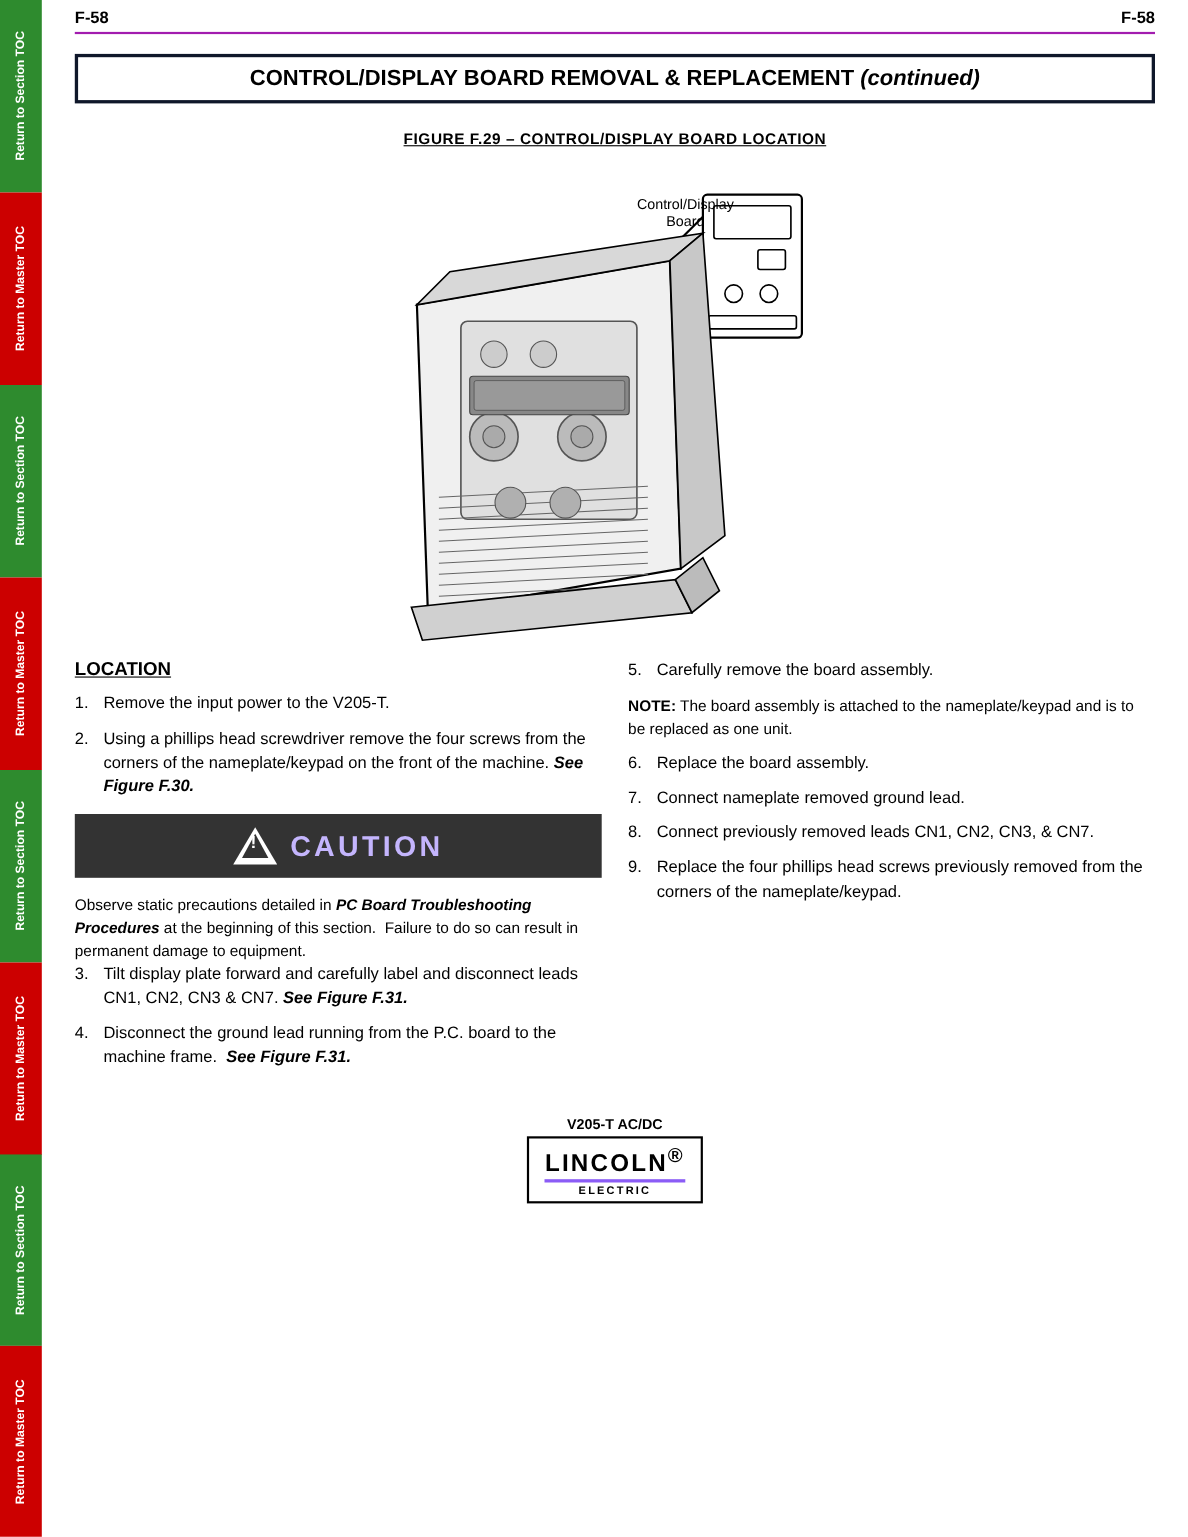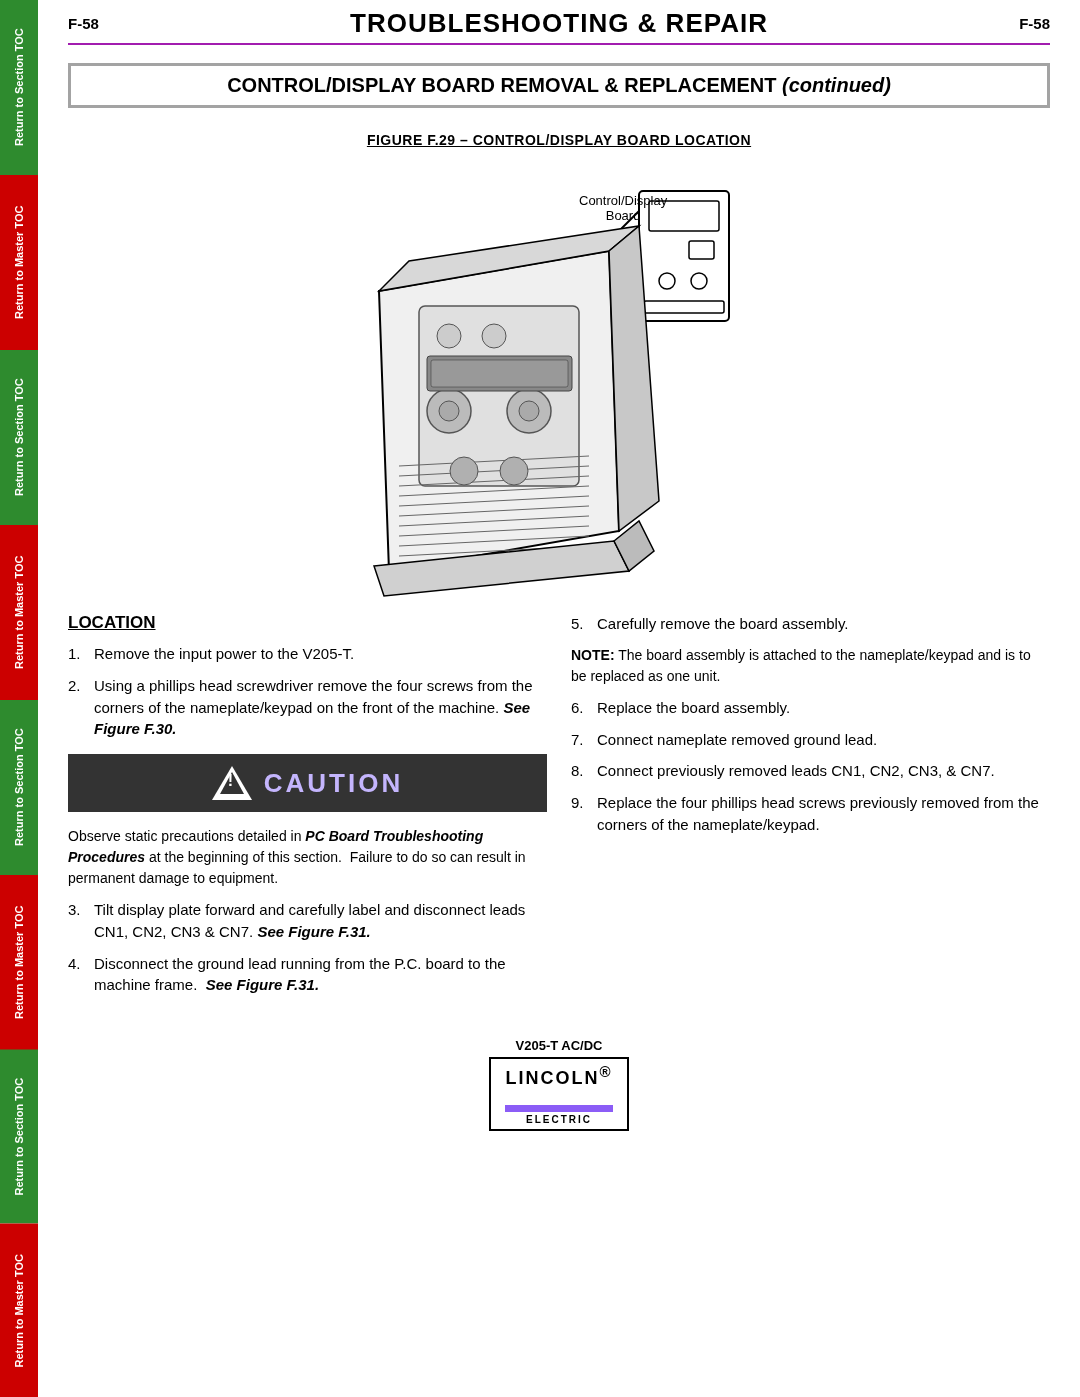--- a/index.html
+++ b/index.html
@@ -83,21 +83,21 @@
       text-align: center;
       flex: 1;
       letter-spacing: 1px;
     }
 
     
     .section-title {
       font-size: 20px;
       font-weight: bold;
       text-align: center;
-      border: 3px solid #a3a3a3;
+      border: 3px solid #0f172a;
       padding: 8px 16px;
       margin: 10px 0;
       display: inline-block;
       width: 100%;
     }
 
     .section-title em {
       font-style: italic;
       font-weight: bold;
     }
@@ -211,21 +211,20 @@
       font-size: 26px;
       font-weight: bold;
       letter-spacing: 3px;
       color: #c4b5fd;
     }
 
     
     .caution-text {
       font-size: 14px;
       line-height: 1.5;
-      margin-bottom: 10px;
     }
 
     .caution-text strong em, .caution-text em strong {
       font-weight: bold;
       font-style: italic;
     }
 
     
     .note-text {
       font-size: 14px;
@@ -257,25 +256,25 @@
       background: #fff;
     }
 
     .lincoln-logo-inner {
       display: flex;
       flex-direction: column;
       align-items: center;
     }
 
     .lincoln-text {
-      font-size: 18px;
+      font-size: 22px;
       font-weight: bold;
       letter-spacing: 2px;
-      border-bottom: 7px solid #8b5cf6;
-      padding-bottom: 16px;
+      border-bottom: 3px solid #8b5cf6;
+      padding-bottom: 2px;
       margin-bottom: 2px;
     }
 
     .electric-text {
       font-size: 10px;
       letter-spacing: 2px;
       font-weight: bold;
       text-align: right;
     }
   </style>
@@ -299,21 +298,20 @@
     <a class="side-tab green" href="#">Return to Section TOC</a>
     <a class="side-tab red" href="#">Return to Master TOC</a>
   </div>
 </div>
 
 <div class="main-content">
 
   
   <div class="page-header">
     <span class="page-num">F-58</span>
-    <span class="page-title">TROUBLESHOOTING &amp; REPAIR</span>
     <span class="page-num">F-58</span>
   </div>
 
   
   <div class="section-title">
     <span>CONTROL/DISPLAY BOARD REMOVAL &amp; REPLACEMENT</span>
     <em> (continued)</em>
   </div>
 
   

